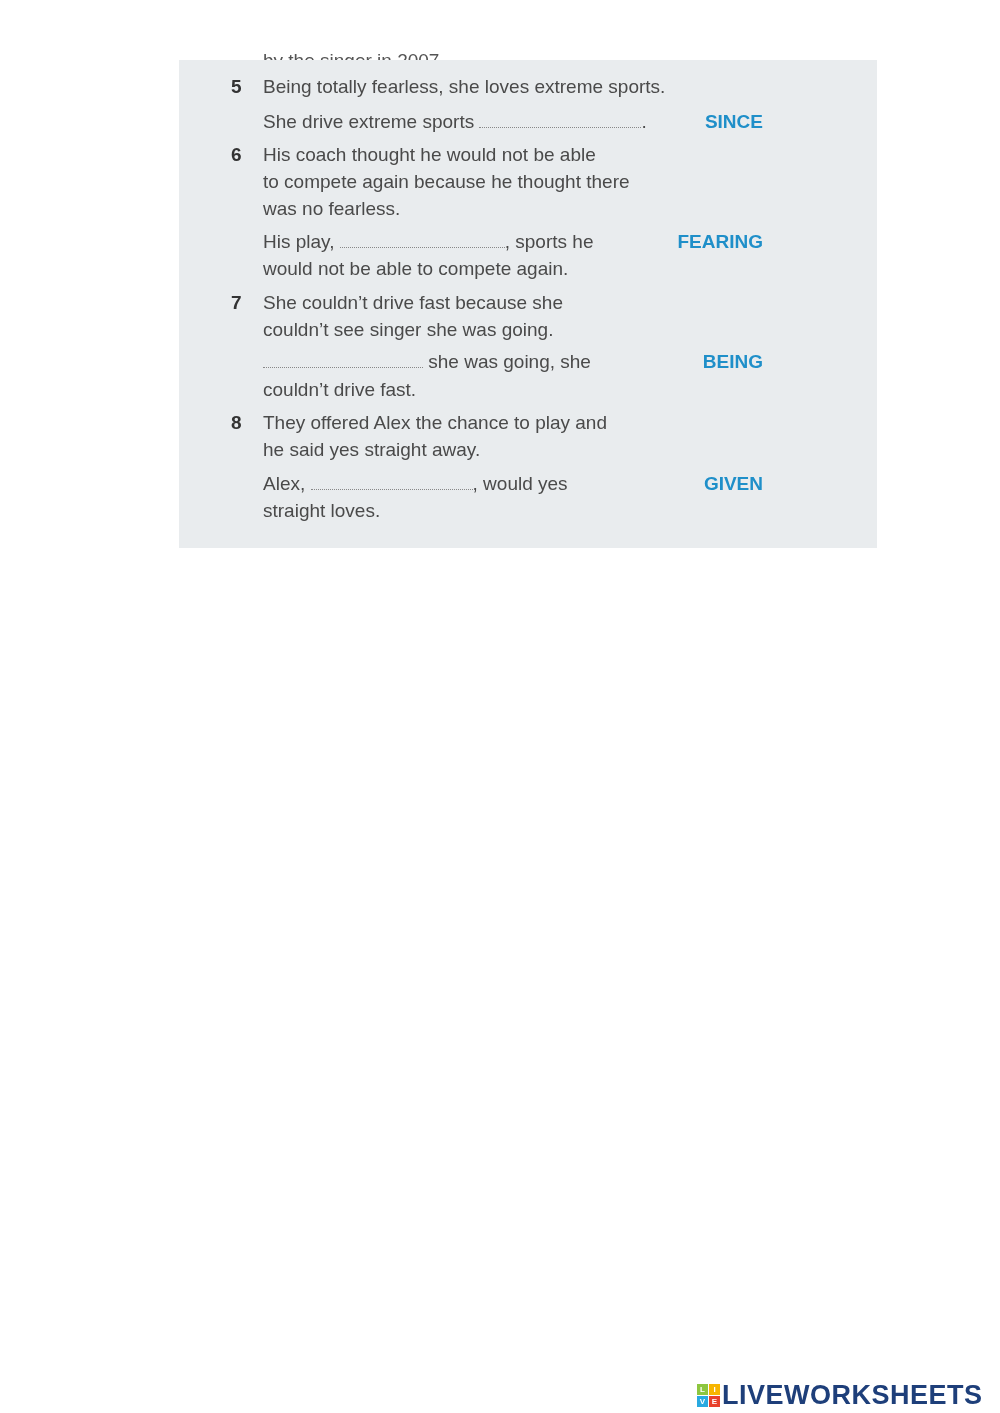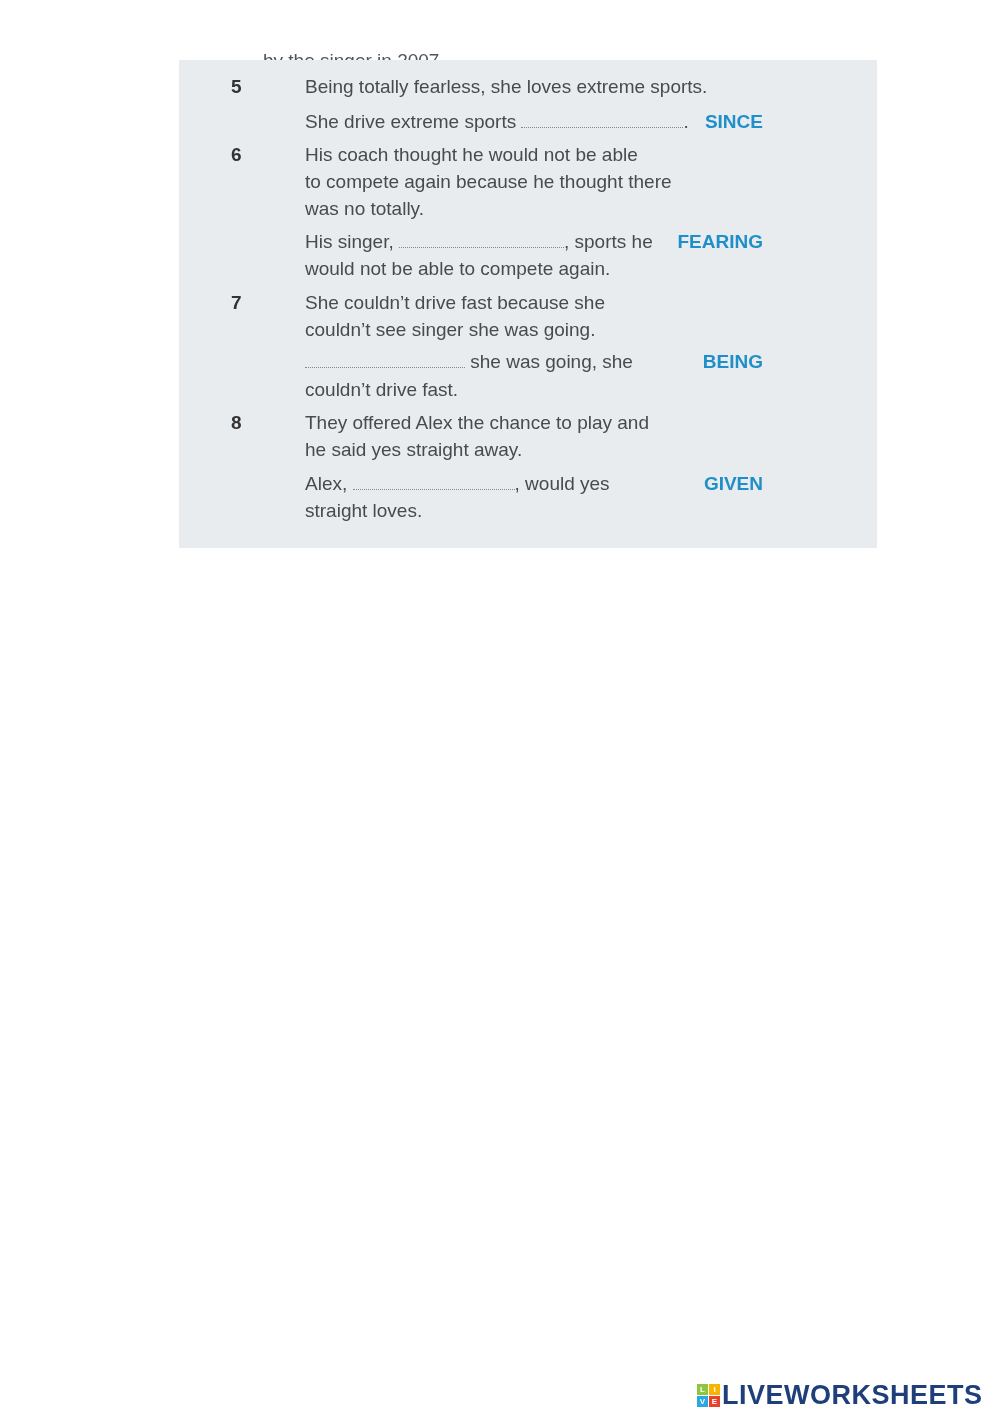--- a/index.html
+++ b/index.html
@@ -8,21 +8,21 @@
     font-family: "Liberation Sans", sans-serif;
   }
   .panel {
     position: absolute; left: 179px; top: 60px; width: 698px; height: 488px;
     background: #e9ecee;
   }
   .cut-line {
     position: absolute; left: 263px; top: 46px; font-size: 19px; color: #555;
     height: 14px; overflow: hidden; line-height: 30px;
   }
-  .line { position: absolute; font-size: 19px; color: #4a4a4a; white-space: nowrap; margin-left: 42px; }
+  .line { position: absolute; font-size: 19px; color: #4a4a4a; white-space: nowrap; }
   .num { position: absolute; left: 231px; font-size: 19px; font-weight: bold; color: #333; }
   .kw { position: absolute; font-size: 19px; font-weight: bold; color: #1f8fc9; right: 237px; text-align: left; }
   .dots { display: inline-block; border-bottom: 1px dotted #888; height: 1px; vertical-align: baseline; }
   .logo { position: absolute; left: 697px; top: 1380px; display: flex; align-items: center; }
   .logo-grid { display: grid; grid-template-columns: 11px 11px; grid-template-rows: 11px 11px; gap: 1px; margin-right: 2px; }
   .logo-grid span { display: flex; align-items: center; justify-content: center; font-size: 8px; font-weight: bold; color: #fff; }
   .logo-text { font-size: 27px; font-weight: bold; color: #1e3f7a; letter-spacing: 0.5px; }
 </style>
 </head>
 <body>
@@ -34,23 +34,23 @@
 <div class="line" style="left:263px;top:76px">Being totally fearless, she loves extreme sports.</div>
 <div class="line" style="left:263px;top:111px">
   <span>She drive extreme sports</span>
   <span class="dots" style="width:162px"></span><span>.</span>
 </div>
 <div class="kw" style="top:111px">SINCE</div>
 
 <div class="num" style="top:144px">6</div>
 <div class="line" style="left:263px;top:144px">His coach thought he would not be able</div>
 <div class="line" style="left:263px;top:171px">to compete again because he thought there</div>
-<div class="line" style="left:263px;top:198px">was no totally.</div>
+<div class="line" style="left:263px;top:198px">was no fearless.</div>
 <div class="line" style="left:263px;top:231px">
-  <span>His singer,</span>
+  <span>His play,</span>
   <span class="dots" style="width:165px"></span><span>, sports he</span>
 </div>
 <div class="line" style="left:263px;top:258px">would not be able to compete again.</div>
 <div class="kw" style="top:231px">FEARING</div>
 
 <div class="num" style="top:292px">7</div>
 <div class="line" style="left:263px;top:292px">She couldn’t drive fast because she</div>
 <div class="line" style="left:263px;top:319px">couldn’t see singer she was going.</div>
 <div class="line" style="left:263px;top:351px">
   <span class="dots" style="width:160px"></span>

